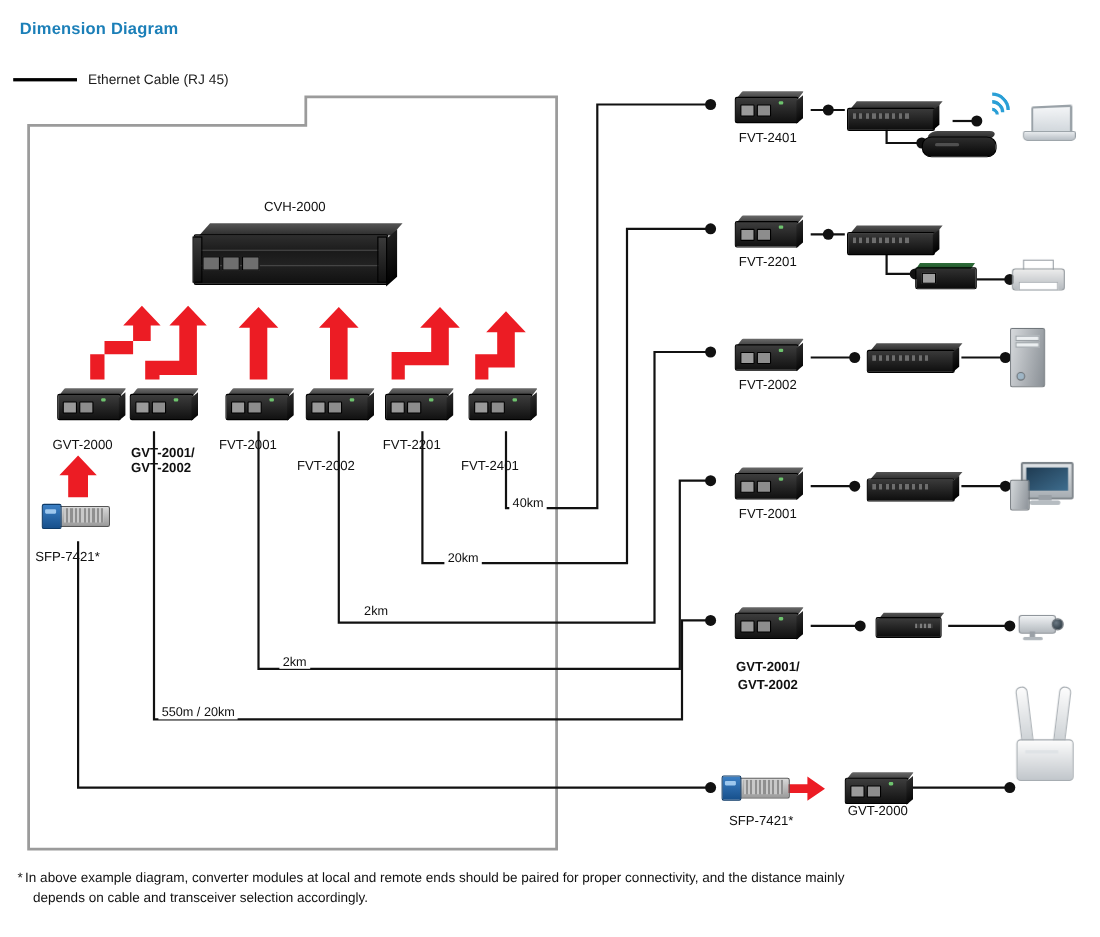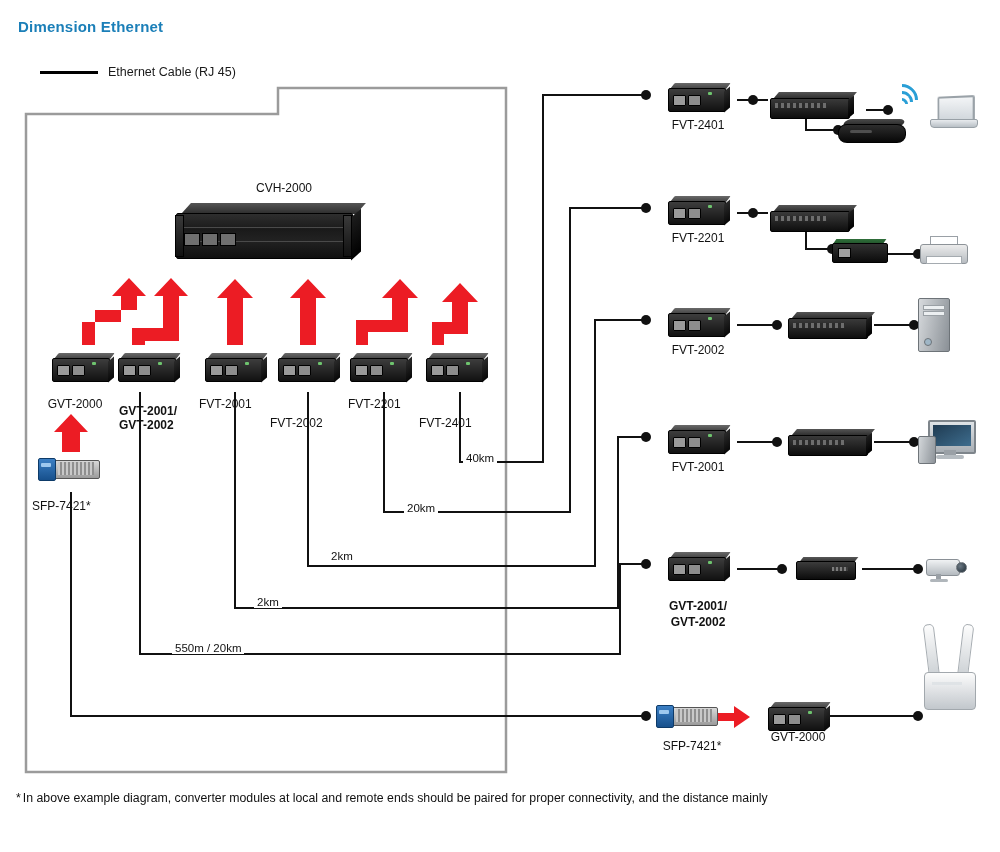--- a/index.html
+++ b/index.html
@@ -22,21 +22,21 @@
     position: absolute;
     left: 18px;
     top: 18px;
     font-size: 15px;
     font-weight: bold;
     color: #1b7fb8;
     letter-spacing: 0.2px;
   }
   .legend {
     position: absolute;
-    left: 40px;
+    left: 12px;
     top: 62px;
     font-size: 12.5px;
     color: #1a1a1a;
   }
   .legend-row {
     display: flex;
     align-items: center;
     height: 19px;
   }
   .legend-swatch {
@@ -387,21 +387,21 @@
     background: linear-gradient(#fcfcfc,#c2c7cc);
     border: 1px solid #a2a8ad; border-radius: 4px;
   }
   .apbig .led { position: absolute; left: 12px; top: 58px; width: 30px; height: 3px; background:#dfe3e6;}
 </style>
 </head>
 <body>
 
 <div id="page">
 
-  <div class="title">Dimension Ethernet</div>
+  <div class="title">Dimension Diagram</div>
 
   <div class="legend">
     <div class="legend-row">
       <span class="legend-swatch ethernet">
           <span class="bar"></span>
         </span>
       <span>Ethernet Cable (RJ 45)</span>
     </div>
   </div>
 
@@ -484,21 +484,21 @@
       <circle cx="777" cy="325" r="5"></circle>
       <circle cx="914" cy="325" r="5"></circle>
       <circle cx="777" cy="442" r="5"></circle>
       <circle cx="914" cy="442" r="5"></circle>
       <circle cx="782" cy="569" r="5"></circle>
       <circle cx="918" cy="569" r="5"></circle>
       <circle cx="918" cy="716" r="5"></circle>
     </g>
   </svg>
 
-  <div class="label center" style="left:268px; top:182px;margin-left:16px;">CVH-2000</div>
+  <div class="label center" style="left:268px; top:182px;">CVH-2000</div>
 
   <div class="dev chassis" style="left:176px; top:203px;">
     <div class="top"></div>
     <div class="body"></div>
     <div class="side"></div>
     <div class="rail r1"></div>
     <div class="rail r2"></div>
     <div class="slot s1"></div>
     <div class="slot s2"></div>
     <div class="slot s3"></div>
@@ -568,21 +568,21 @@
       <div class="fins"></div>
       <div class="cage"></div>
       <div class="latch"></div>
   </div>
   <div class="label" style="left:32px; top:500px;">SFP-7421*</div>
 
   <div class="dist-label" style="left:463px; top:452px;">40km</div>
   <div class="dist-label" style="left:404px; top:502px;">20km</div>
   <div class="dist-label" style="left:328px; top:550px;">2km</div>
   <div class="dist-label" style="left:254px; top:596px;">2km</div>
-  <div class="dist-label" style="left:172px; top:642px;">550m / 20km</div>
+  <div class="dist-label" style="left:144px; top:642px;">550m / 20km</div>
 
   <div class="dev mc" style="left:668px; top:82px;">
     <div class="top"></div>
       <div class="body"></div>
       <div class="side"></div>
     <div class="port p1"></div>
       <div class="port p2"></div>
       <div class="led"></div>
   </div>
   <div class="label center" style="left:698px; top:119px;">FVT-2401</div>
@@ -719,15 +719,16 @@
   <div class="label center" style="left:798px; top:731px;">GVT-2000</div>
   <div class="dev apbig" style="left:920px; top:624px;">
     <div class="ant a1"></div>
       <div class="ant a2"></div>
       <div class="body"></div>
       <div class="led"></div>
   </div>
 
   <div class="footnote">
     <span class="star">*</span><span>In above example diagram, converter modules at local and remote ends should be paired for proper connectivity, and the distance mainly</span>
+    <span class="l2">depends on cable and transceiver selection accordingly.</span>
   </div>
 
 </div>
 
 </body></html>

